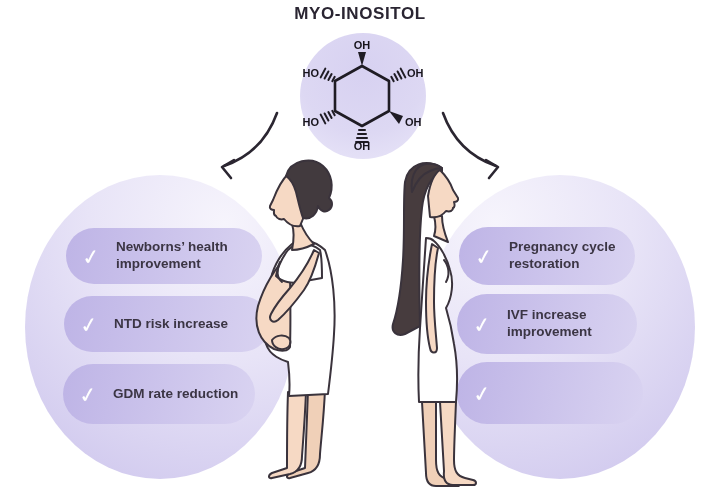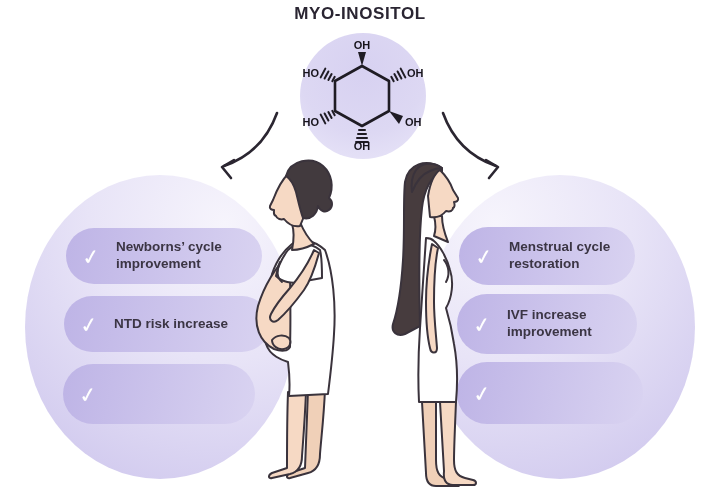--- a/index.html
+++ b/index.html
@@ -101,33 +101,34 @@
       <text class="chem-label" x="105" y="93" text-anchor="start">OH</text>
       <text class="chem-label" x="62" y="117" text-anchor="middle">OH</text>
     </svg>
   </div>
 
   <div class="bubble left"></div>
   <div class="bubble right"></div>
 
   <div class="pill l1">
     <span class="check">✓</span>
-    <span class="label">Newborns’ cycle improvement</span>
+    <span class="label">Newborns’ health improvement</span>
   </div>
   <div class="pill l2">
     <span class="check">✓</span>
     <span class="label">NTD risk increase</span>
   </div>
   <div class="pill l3">
     <span class="check">✓</span>
+    <span class="label">GDM rate reduction</span>
   </div>
 
   <div class="pill r1">
     <span class="check">✓</span>
-    <span class="label">Menstrual cycle restoration</span>
+    <span class="label">Pregnancy cycle restoration</span>
   </div>
   <div class="pill r2">
     <span class="check">✓</span>
     <span class="label">IVF increase improvement</span>
   </div>
   <div class="pill r3">
     <span class="check">✓</span>
   </div>
 
   <svg class="overlay" viewBox="0 0 720 503">

